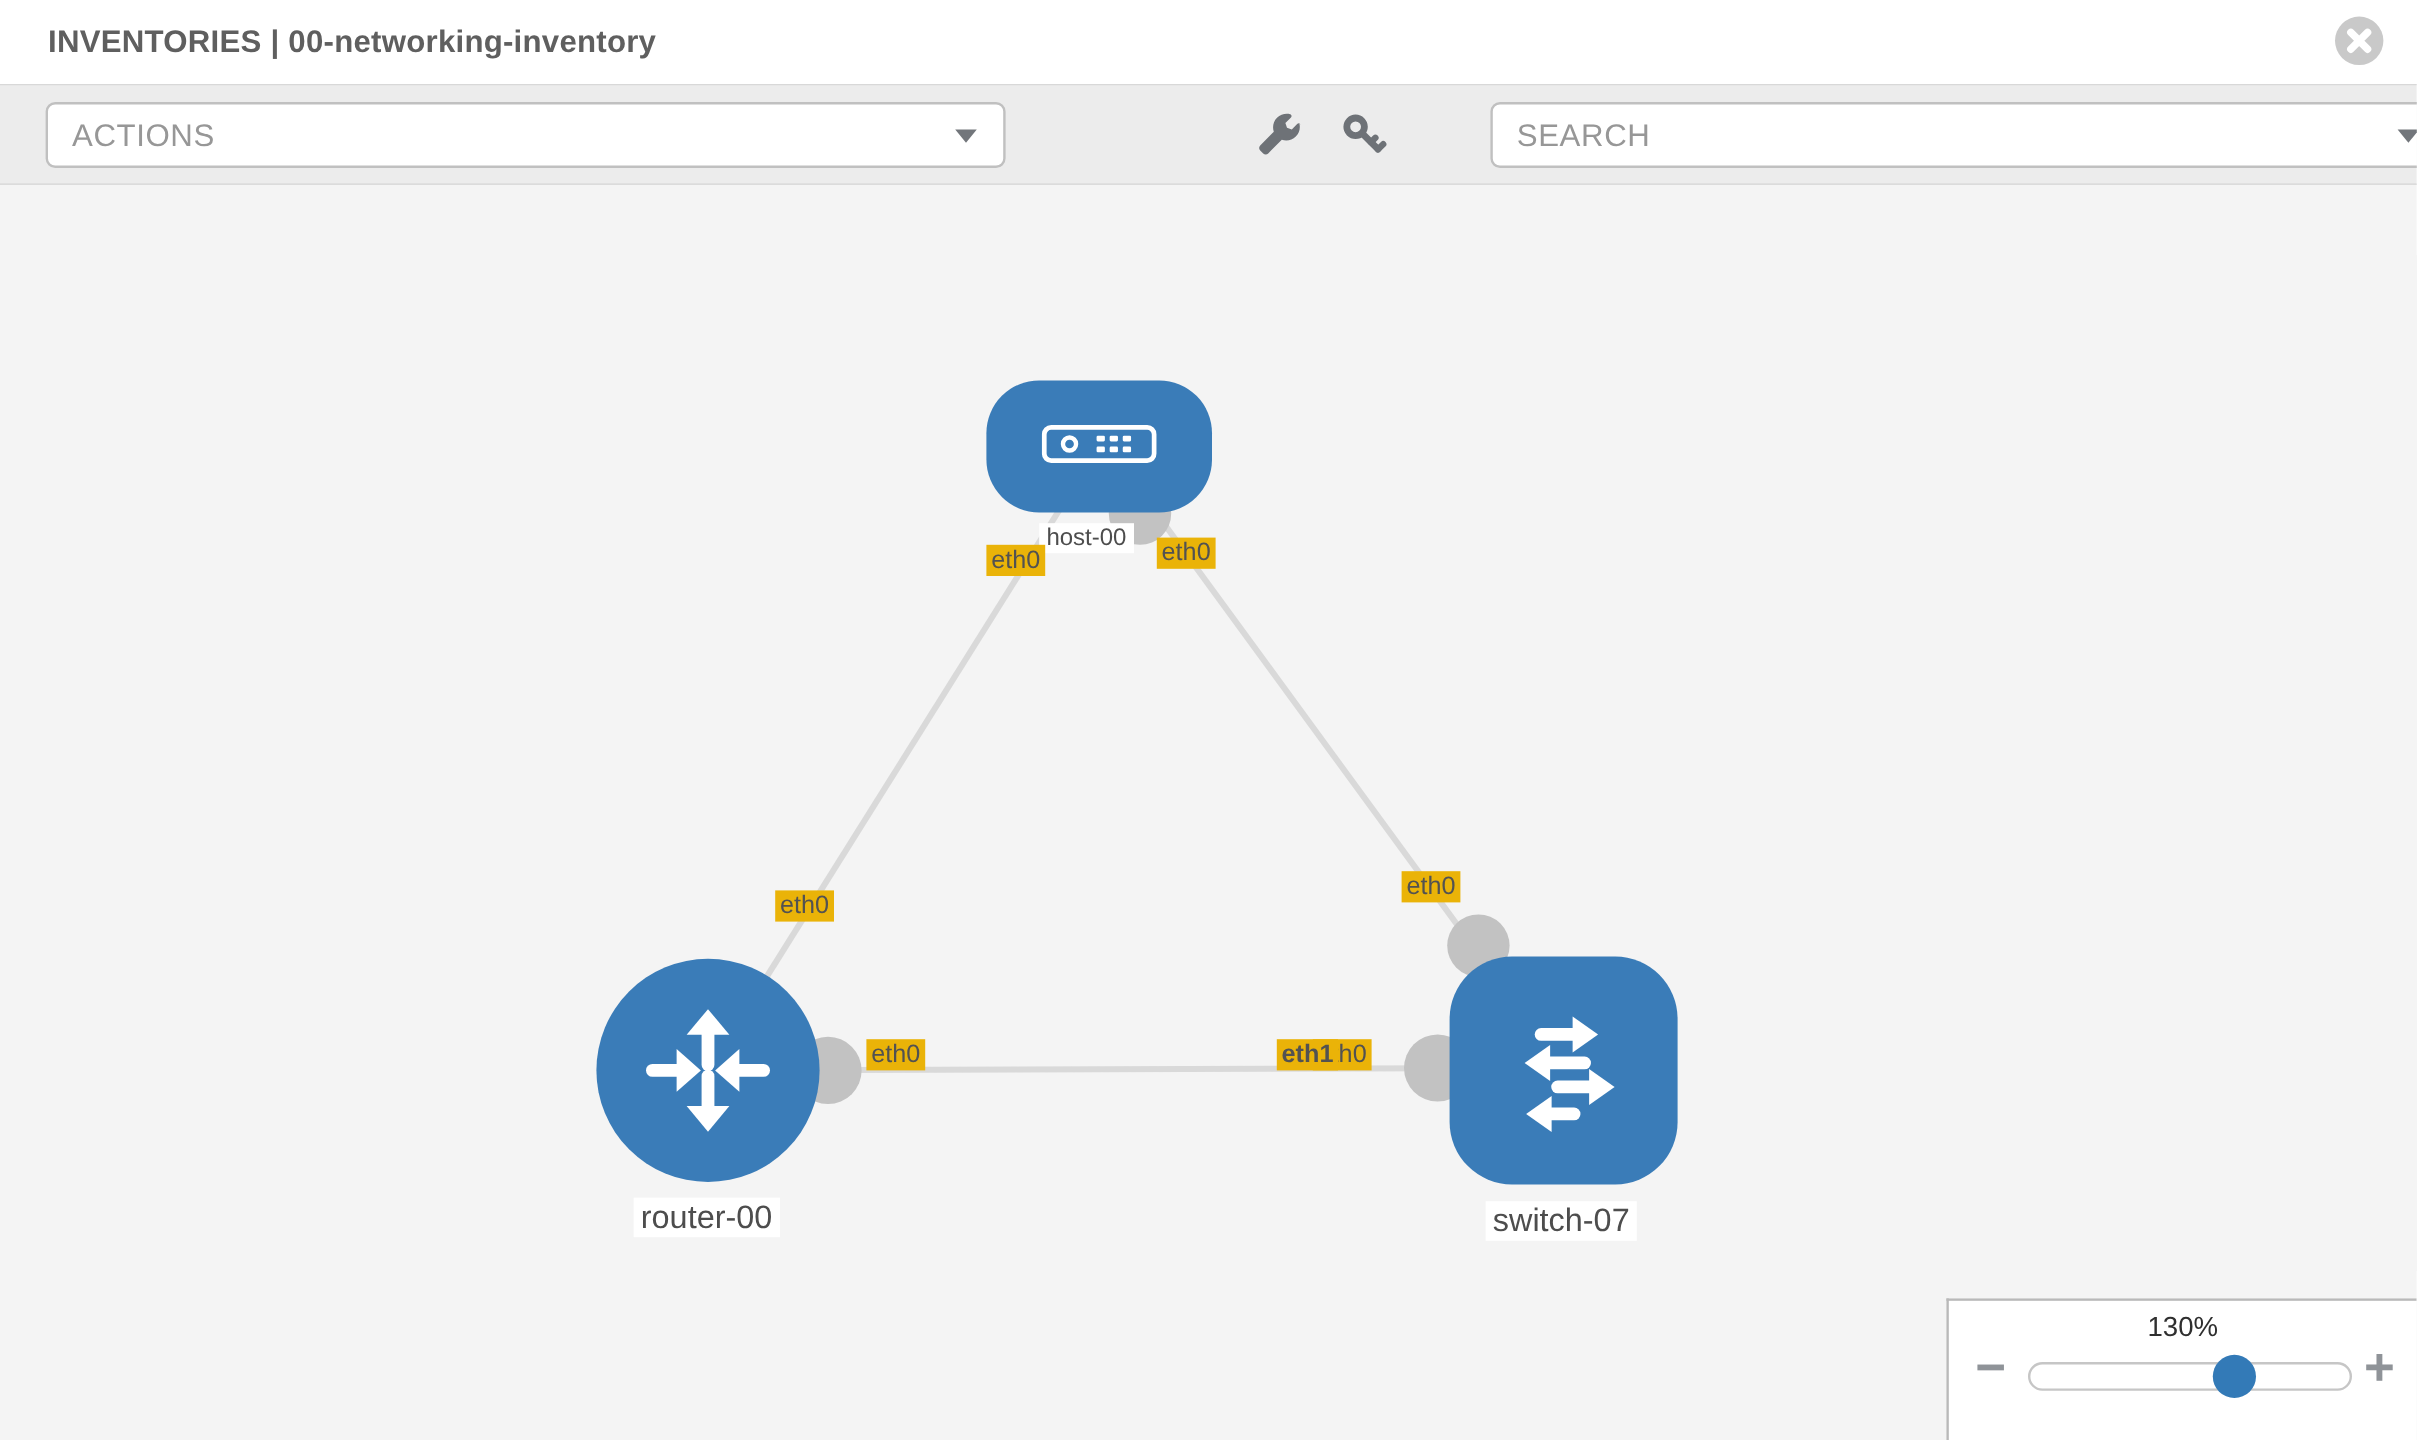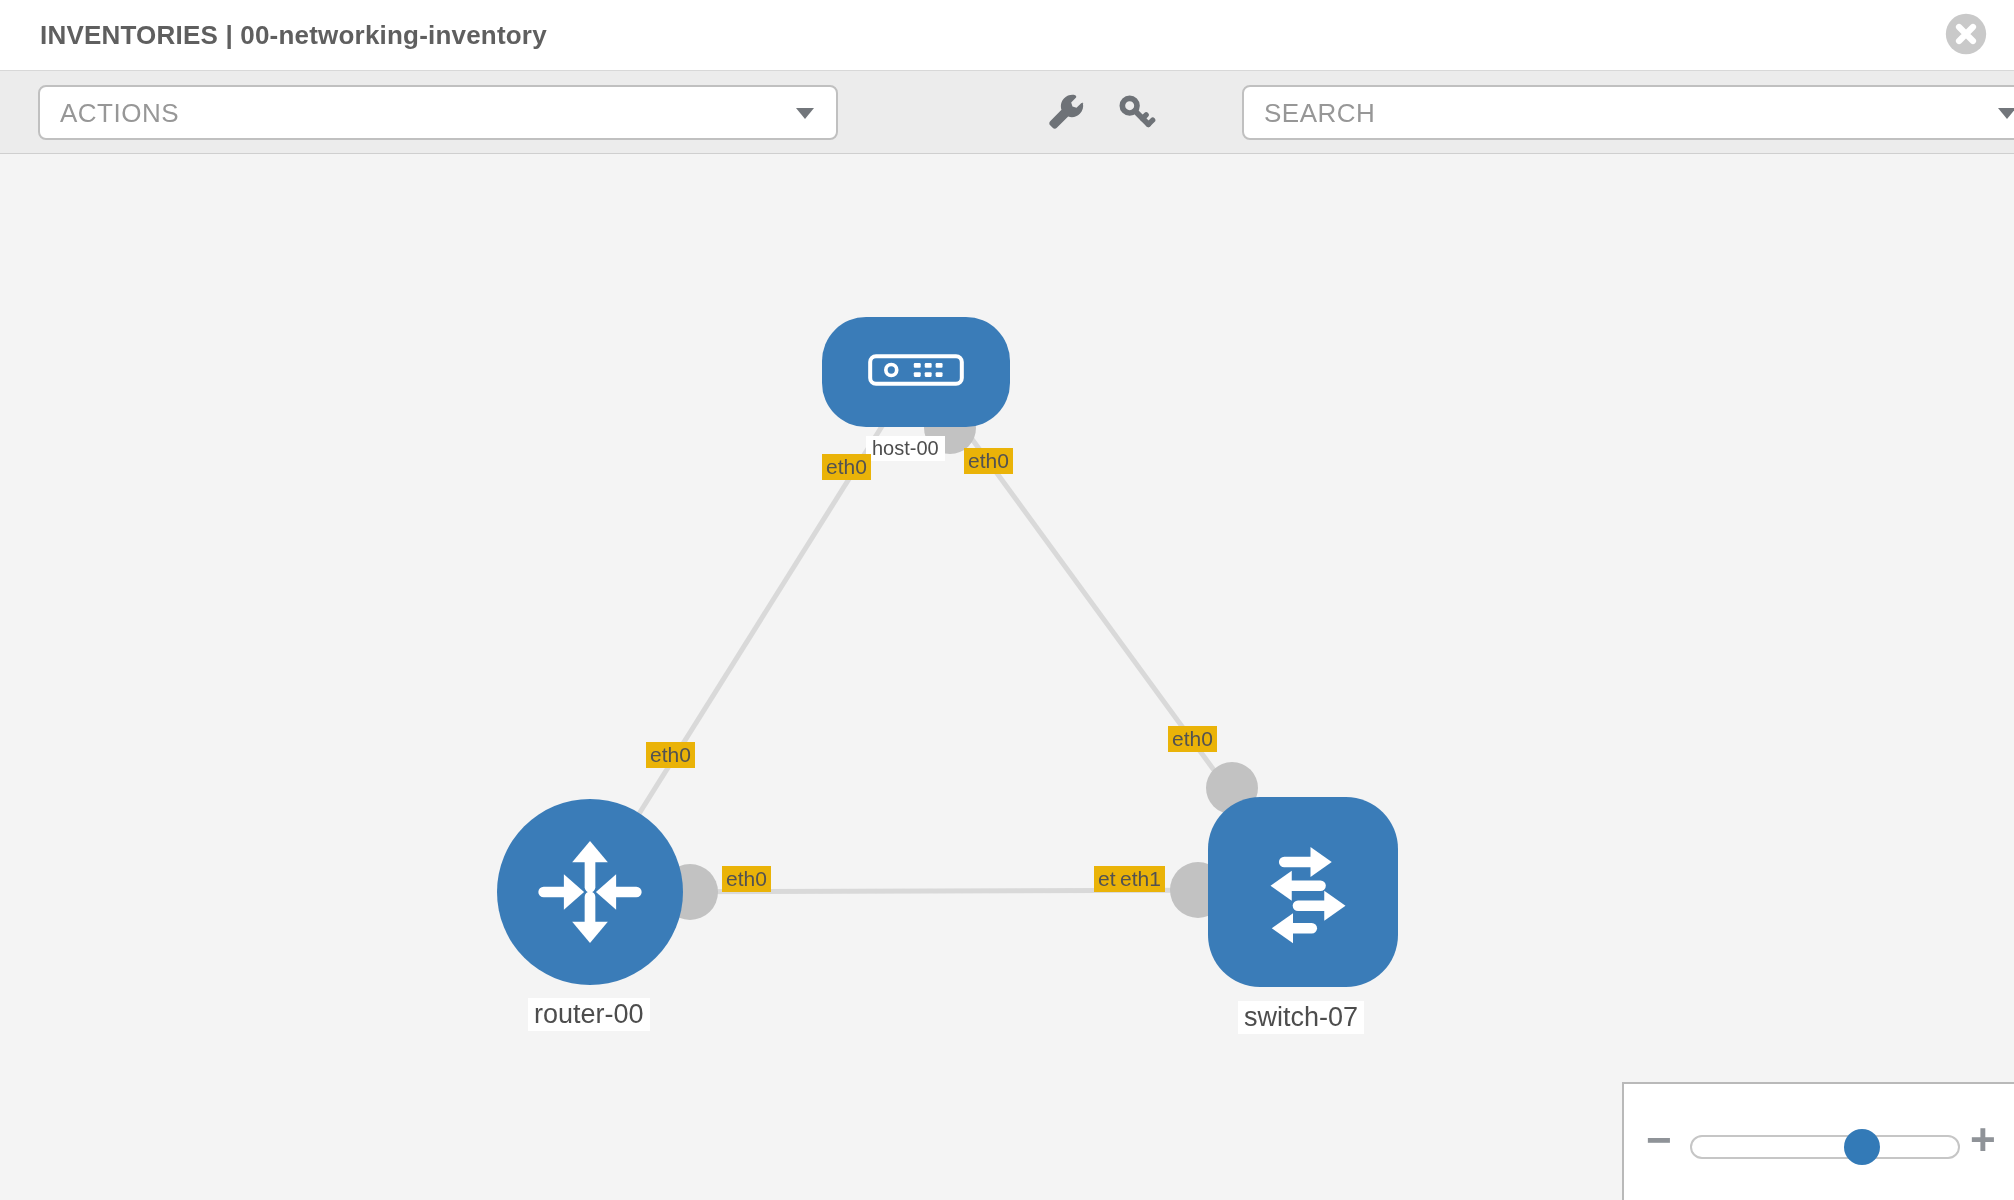--- a/index.html
+++ b/index.html
@@ -176,23 +176,24 @@
     <div class="nlabel" style="left:866px;top:282px;">host-00</div>
     <div class="nlabel" style="left:528px;top:844px;font-size:27px;">router-00</div>
     <div class="nlabel" style="left:1238px;top:847px;font-size:27px;">switch-07</div>
 
     <div class="elabel" style="left:822px;top:300px;">eth0</div>
     <div class="elabel" style="left:964px;top:294px;">eth0</div>
     <div class="elabel" style="left:646px;top:588px;">eth0</div>
     <div class="elabel" style="left:1168px;top:572px;">eth0</div>
     <div class="elabel" style="left:722px;top:712px;">eth0</div>
     <div class="elabel under" style="left:1094px;top:712px;">eth0</div>
-    <div class="elabel" style="left:1116px;top:712px;">eth1</div>
+    <div class="elabel" style="left:1064px;top:712px;font-weight:bold;">eth1</div>
 
     <div class="zoom-panel">
+      <div class="zoom-level">130%</div>
       <button class="zoom-minus">−</button>
       <div class="zoom-track">
         <div class="zoom-handle"></div>
       </div>
       <button class="zoom-plus">+</button>
     </div>
   </div>
 
 </div>
 

